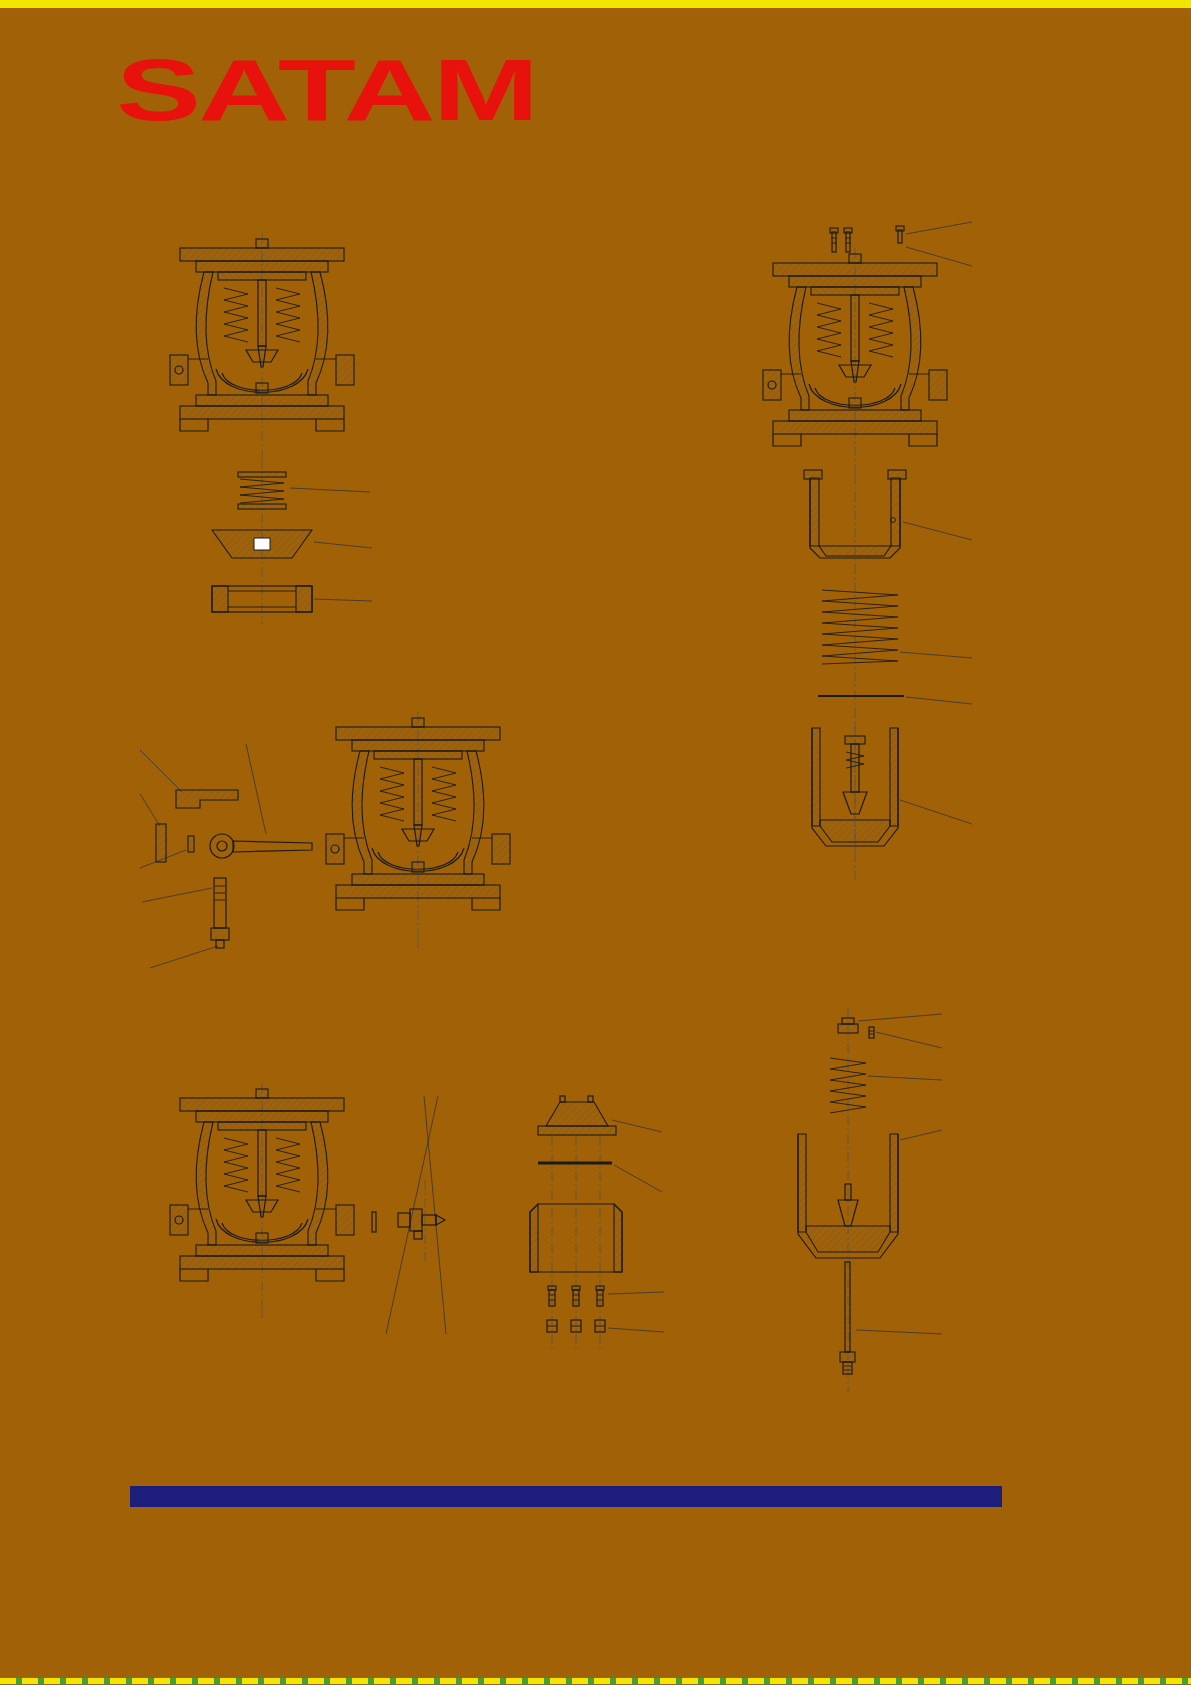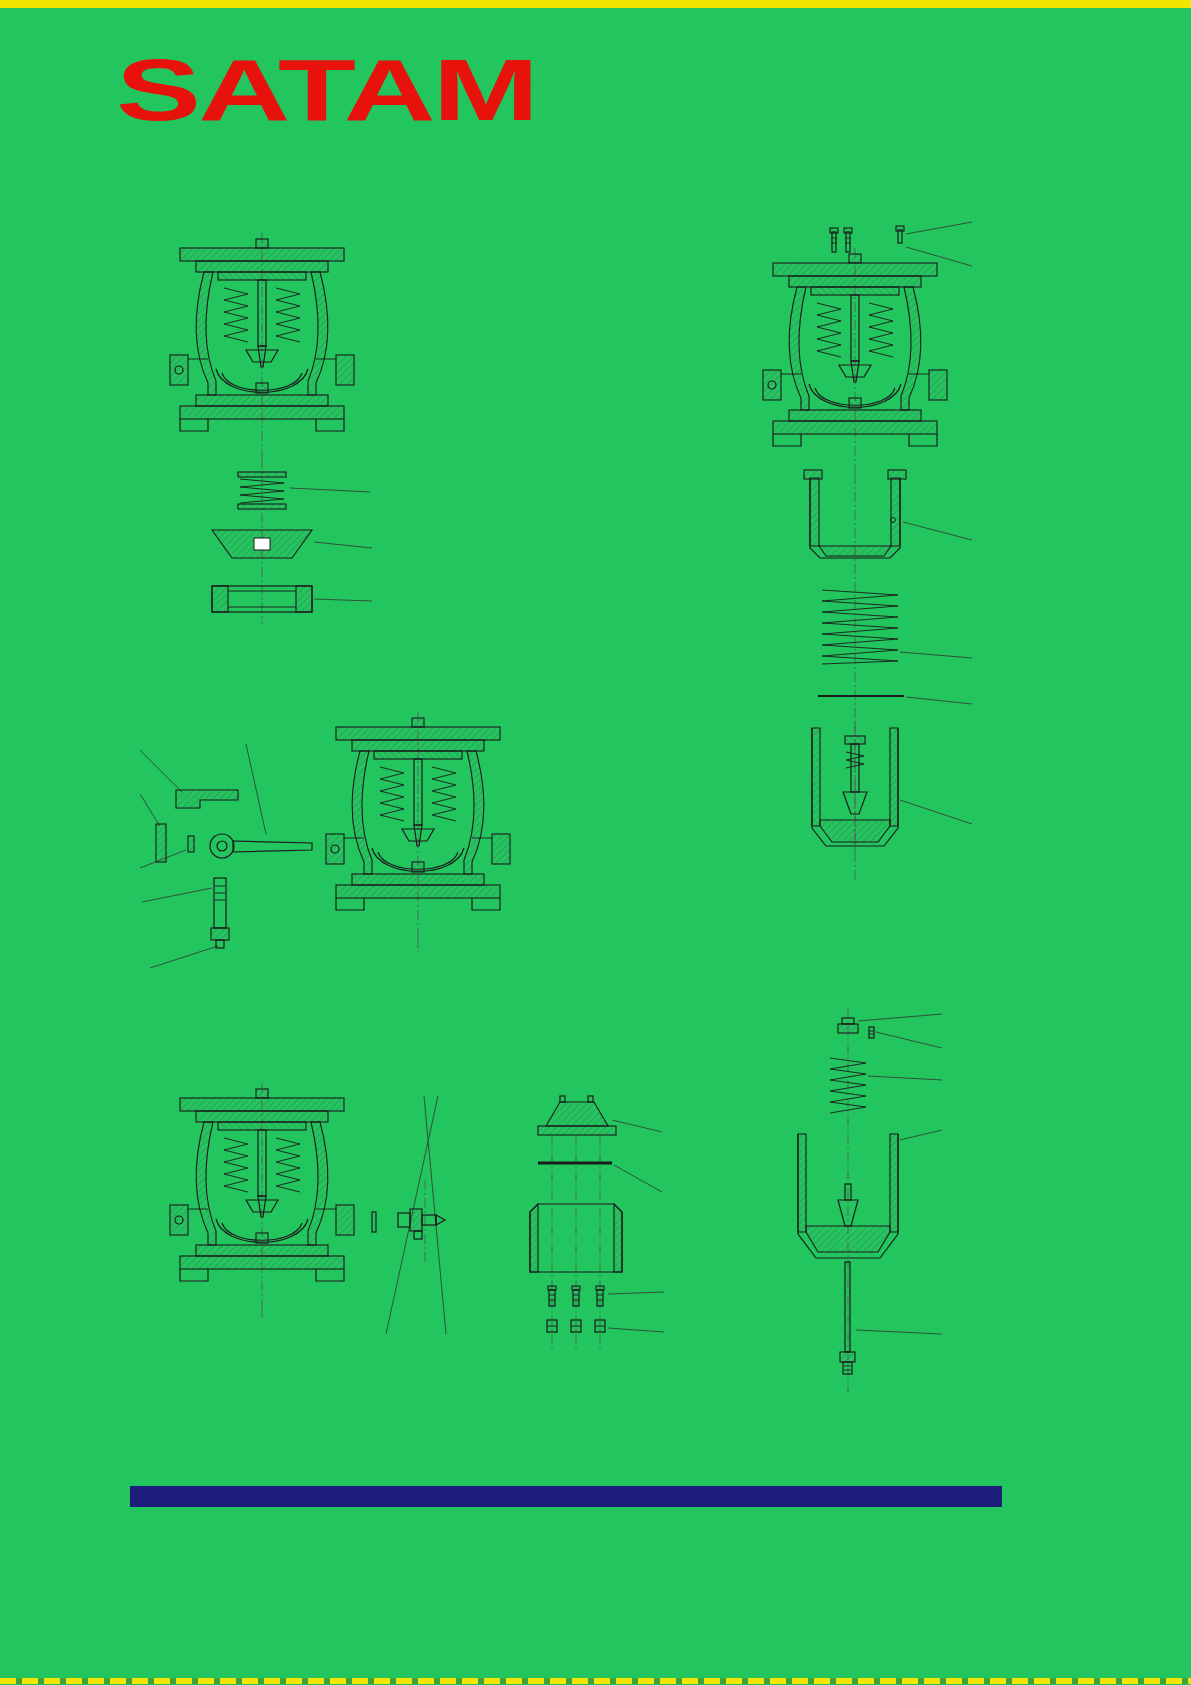--- a/index.html
+++ b/index.html
@@ -1,19 +1,19 @@
 <!DOCTYPE html>
 <html><head>
 <meta charset="utf-8">
 <style>
   html,body{margin:0;padding:0;background:#888;}
   .page{
     position:relative;
     width:1191px;height:1685px;
-    background:#22c55e;
+    background:#a16207;
     overflow:hidden;
     font-family:"Liberation Sans", sans-serif;
     margin:0 auto;
   }
   .top-strip{
     position:absolute;left:0;top:0;width:1191px;height:8px;
   }
   .logo-wrap{position:absolute;left:116px;top:48px;}
   .drawings{position:absolute;left:0;top:0;}
   .footer-bar{

